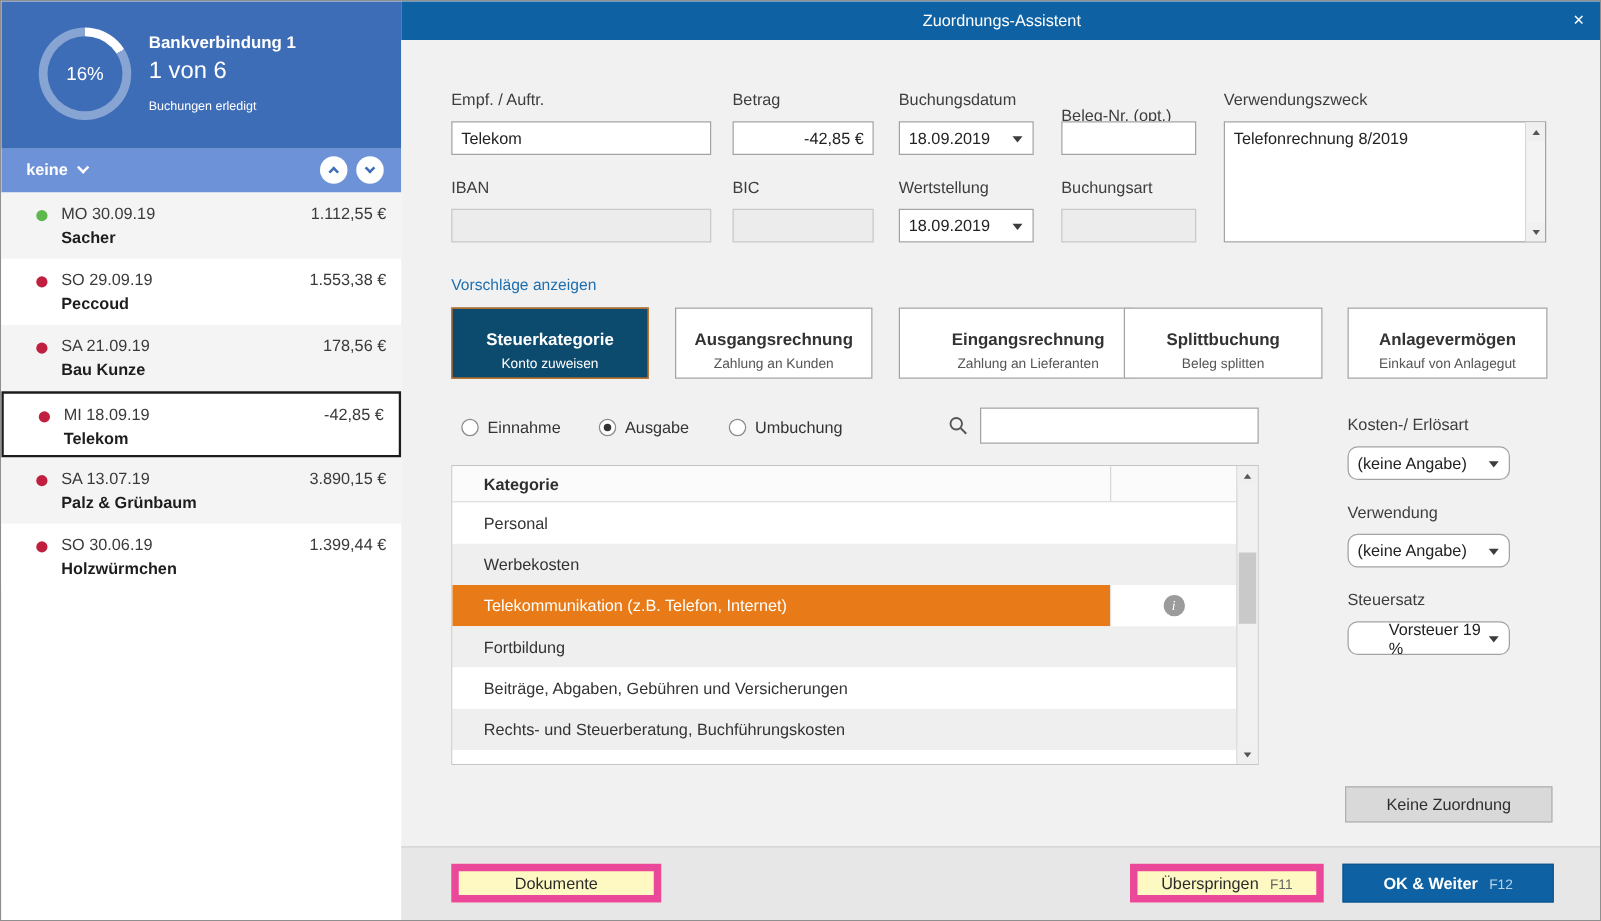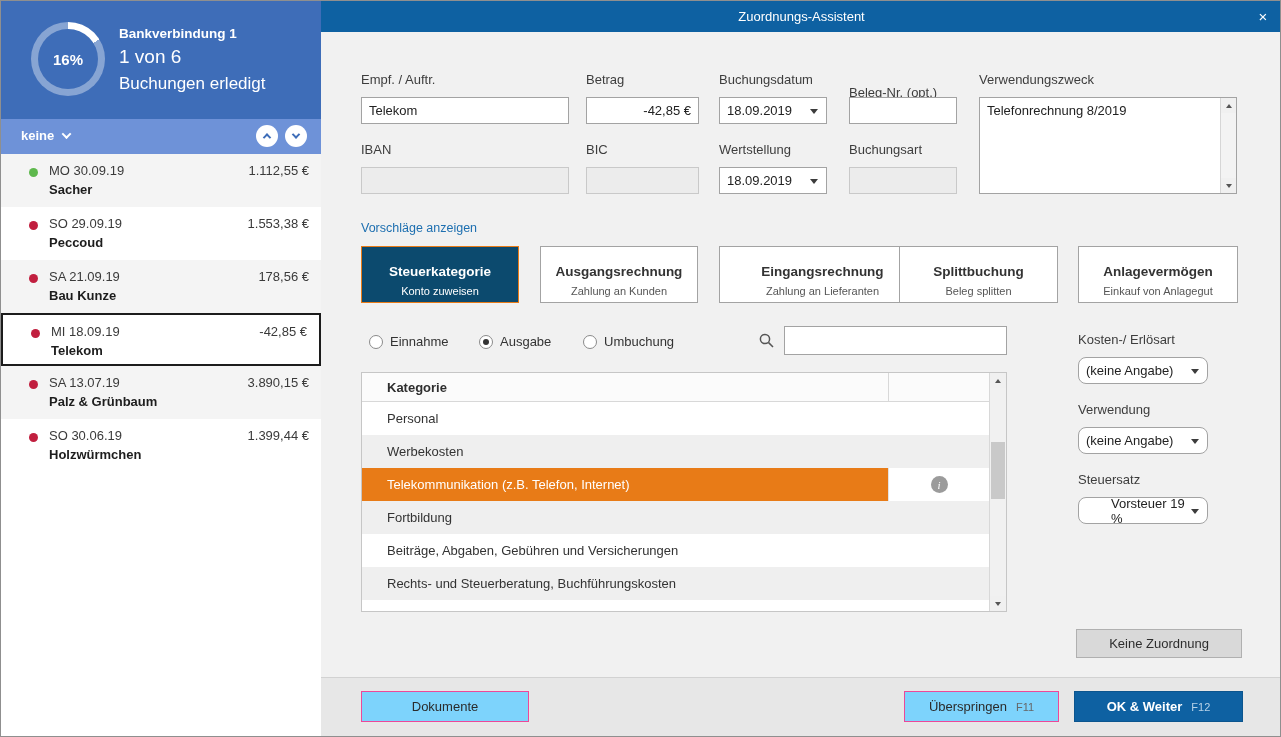--- a/index.html
+++ b/index.html
@@ -7,25 +7,25 @@
   .screen { position:relative; width:1281px; height:737px; overflow:hidden;
             font-family:"Liberation Sans", sans-serif; background:#ffffff; border:1px solid #8f8f8f; }
 
   
   .sidebar { position:absolute; left:0; top:0; width:320px; height:737px; background:#ffffff; }
   .side-header { position:relative; height:118px; background:#3e6db8; color:#fff; }
   .ring { position:absolute; left:30px; top:21px; width:74px; height:74px; border-radius:50%;
           background:conic-gradient(#ffffff 0 16%, rgba(255,255,255,.38) 16% 100%);
           display:flex; align-items:center; justify-content:center; }
   .ring-inner { width:60px; height:60px; border-radius:50%; background:#3e6db8; color:#fff;
-                display:flex; align-items:center; justify-content:center; font-size:15px; font-weight:700; }
+                display:flex; align-items:center; justify-content:center; font-size:15px; font-weight:400; }
   .sh-text { position:absolute; left:118px; top:25px; }
   .sh-bank { font-size:13.5px; font-weight:600; }
   .sh-count { font-size:19px; margin-top:5px; }
-  .sh-done { font-size:17px; margin-top:6px; }
+  .sh-done { font-size:10px; margin-top:12px; }
 
   .filter-bar { position:relative; height:35px; background:#6e92d8; color:#fff; }
   .filter-dd { position:absolute; left:20px; top:9px; font-size:13px; font-weight:700;
                display:flex; align-items:center; gap:9px; cursor:pointer; }
   .chev { display:inline-block; width:7px; height:7px; border-right:2px solid currentColor;
           border-bottom:2px solid currentColor; }
   .chev.down { transform:rotate(45deg) translate(-1px,-1px); }
   .chev.up   { transform:rotate(-135deg) translate(-1px,-1px); }
   .nav-circles { position:absolute; right:14px; top:6px; display:flex; gap:7px; }
   .circle-btn { width:22px; height:22px; border-radius:50%; border:none; background:#ffffff;
@@ -108,21 +108,21 @@
                display:flex; align-items:center; justify-content:center; }
   .cat-sb { position:absolute; right:0; top:0; width:17px; height:238px; background:#f1f1f1; border-left:1px solid #d8d8d8; }
   .cat-sb .thumb { position:absolute; left:1px; top:69px; width:14px; height:57px; background:#c9c9c9; cursor:pointer; }
 
   .sp-dd { left:757px; width:130px;border-radius:8px; }
   .no-assign-btn { position:absolute; left:755px; top:628px; width:166px; height:29px; background:#d9d9d9;
                    border:1px solid #b0b0b0; font-size:13px; color:#2e2e2e; cursor:pointer; font-family:inherit; }
 
   .footer { position:absolute; left:0; top:676px; width:100%; height:61px; background:#e7e7e7;
             border-top:1px solid #d2d2d2; }
-  .btn-gray { position:absolute; top:13px; height:31px; background:#7dd3fc; border:1px solid #ec4899;
+  .btn-gray { position:absolute; top:13px; height:31px; background:#fef9c3; border:6px solid #ec4899;
               font-size:13px; color:#2b2b2b; cursor:pointer; font-family:inherit; }
   .btn-dok  { left:40px;  width:168px; }
   .btn-skip { left:583px; width:155px; }
   .key { font-size:11px; color:#666; margin-left:9px; }
   .btn-primary { position:absolute; left:753px; top:13px; width:169px; height:31px; background:#0e61a2;
                  border:1px solid #0c558e; color:#fff; font-size:13px; font-weight:700; cursor:pointer;
                  font-family:inherit; }
   .btn-primary .key { color:#b7d3e8; font-weight:400; }
 </style>
 </head>

